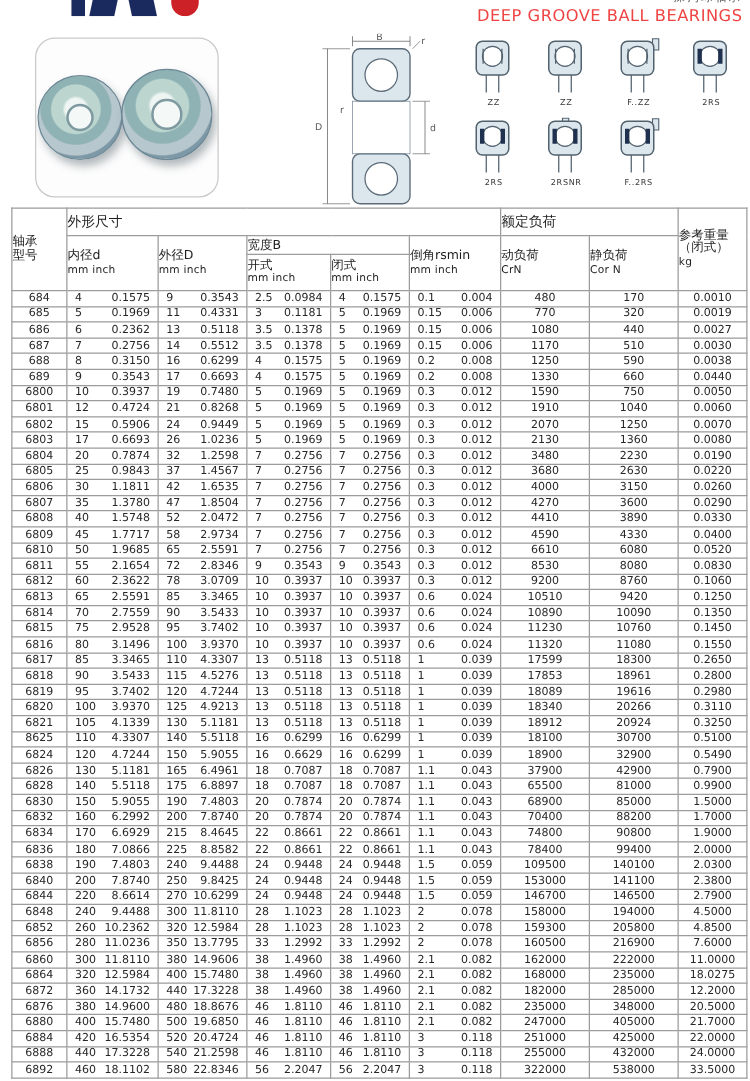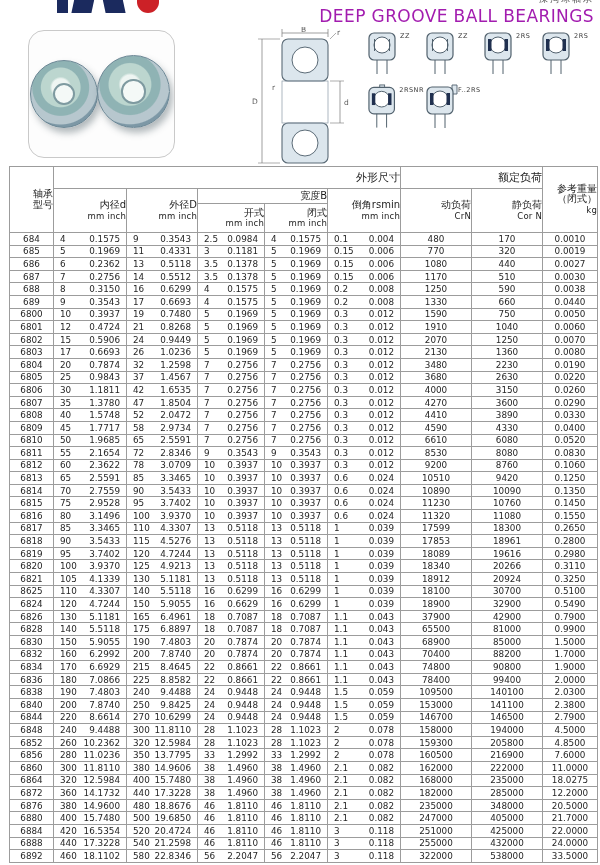--- a/index.html
+++ b/index.html
@@ -12,44 +12,44 @@
   .logo-inner { display:flex; gap:7px; align-items:flex-end; transform:translateY(-21px); height:34px; }
   .lb { background:#1b2a5e; height:34px; }
   .lb1 { width:11px; }
   .lb2 { width:20px; transform:skewX(-12deg); }
   .lb3 { width:20px; transform:skewX(12deg); }
   .lb-red { width:22px; height:34px; background:#cc2127; border-radius:10px 10px 12px 12px; margin-left:8px; }
 
   .title-block { position:absolute; right:6px; top:0; text-align:right; }
   .title-cn-clip { height:4px; overflow:hidden; }
   .title-cn-clip span { display:block; font-size:9px; line-height:10px; transform:translateY(-6px); color:#555; letter-spacing:2px; }
-  .title-en { margin-top:2px; font-size:17px; color:#a21caf; letter-spacing:0.4px; }
+  .title-en { margin-top:2px; font-size:13px; color:#ef4444; letter-spacing:0.4px; }
 
   
   .photo-frame { position:absolute; left:28px; top:30px; width:147px; height:128px; border:1px solid #c9c9c9; border-radius:16px; background:#fdfdfd; overflow:hidden; }
   .bearing { position:absolute; border-radius:50%; border:1px solid #6c8795;
     background:radial-gradient(circle at 45% 40%, #eef5f2 0 16%, #bcd6cf 20% 36%, #8fb3b4 38% 52%, #b7c7ce 54% 68%, #7d98a6 70% 100%);
     box-shadow:3px 5px 7px rgba(40,60,70,0.35); }
   .bearing .bore { position:absolute; left:33%; top:33%; width:34%; height:34%; border-radius:50%; background:#f4f9f7; border:2px solid #7e9aa0; }
   .bearing-left  { left:1px;  top:29px; width:68px; height:68px; }
   .bearing-right { left:68px; top:24px; width:73px; height:73px; }
 
   
   .cross-section { position:absolute; left:250px; top:27px; }
   .cross-section text { font-size:7.5px; fill:#5a5a5a; font-family:"DejaVu Sans", sans-serif; }
 
   
   .variant-grid { position:absolute; left:366px; top:30px; display:grid; grid-template-columns:repeat(4,58px); row-gap:8px; }
-  .variant { display:flex; flex-direction:row; align-items:flex-start; }
+  .variant { display:flex; flex-direction:column; align-items:center; }
   .vlabel { font-size:6.5px; color:#3a3a3a; margin-top:2px; letter-spacing:0.5px; }
 
   
   table.spec { border-collapse:collapse; table-layout:fixed; width:588px; margin:0 0 0 9px; position:absolute; top:166px; left:0; }
   table.spec th, table.spec td { border:1px solid #9c9c9c; font-weight:normal; overflow:hidden; white-space:nowrap; }
-  thead th { text-align:right; color:#1d1d1d; vertical-align:middle; }
+  thead th { text-align:left; color:#1d1d1d; vertical-align:middle; }
   .h-big { font-size:11px; height:22px; }
   .h-sub { font-size:10px; }
   .h-unit { font-size:8.5px; letter-spacing:0.2px; }
   .h-stack div { line-height:10.5px; }
   tbody td { height:12.6px; font-size:8.8px; padding:0; color:#262626; }
   tbody td.c { text-align:center; }
   .pair { display:flex; justify-content:space-between; padding:0 6px; }
   .pair span { display:block; }
 </style>
 </head>
@@ -116,20 +116,30 @@
         <div class="vlabel">ZZ</div>
       </div>
       <div class="variant">
         <svg width="34" height="46" viewBox="0 0 34 46">
           <rect x="3" y="3" width="26" height="27" rx="5" fill="#dce6ed" stroke="#51616d" stroke-width="1.2"></rect>
           <circle cx="16" cy="15" r="8" fill="#fff" stroke="#51616d" stroke-width="1"></circle>
           <path d="M8.5 9 V21 M23.5 9 V21" stroke="#51616d" stroke-width="1" fill="none"></path>
           <path d="M11 30 V44 M21 30 V44" stroke="#51616d" stroke-width="1" fill="none"></path>
         </svg>
         <div class="vlabel">ZZ</div>
+      </div>
+      <div class="variant">
+        <svg width="34" height="46" viewBox="0 0 34 46">
+          <path d="M25 10 h8 V1 h-5 v5 h-3 z" fill="#dce6ed" stroke="#51616d" stroke-width="0.9"></path>
+          <rect x="3" y="3" width="26" height="27" rx="5" fill="#dce6ed" stroke="#51616d" stroke-width="1.2"></rect>
+          <circle cx="16" cy="15" r="8" fill="#fff" stroke="#51616d" stroke-width="1"></circle>
+          <path d="M8.5 9 V21 M23.5 9 V21" stroke="#51616d" stroke-width="1" fill="none"></path>
+          <path d="M11 30 V44 M21 30 V44" stroke="#51616d" stroke-width="1" fill="none"></path>
+        </svg>
+        <div class="vlabel">F..ZZ</div>
       </div>
       <div class="variant">
         <svg width="34" height="46" viewBox="0 0 34 46">
           <rect x="3" y="3" width="26" height="27" rx="5" fill="#dce6ed" stroke="#51616d" stroke-width="1.2"></rect>
           <circle cx="16" cy="15" r="8" fill="#fff" stroke="#51616d" stroke-width="1"></circle>
           <rect x="6" y="9" width="3.5" height="12" fill="#20304f"></rect>
           <rect x="22.5" y="9" width="3.5" height="12" fill="#20304f"></rect>
           <path d="M11 30 V44 M21 30 V44" stroke="#51616d" stroke-width="1" fill="none"></path>
         </svg>
         <div class="vlabel">2RS</div>

